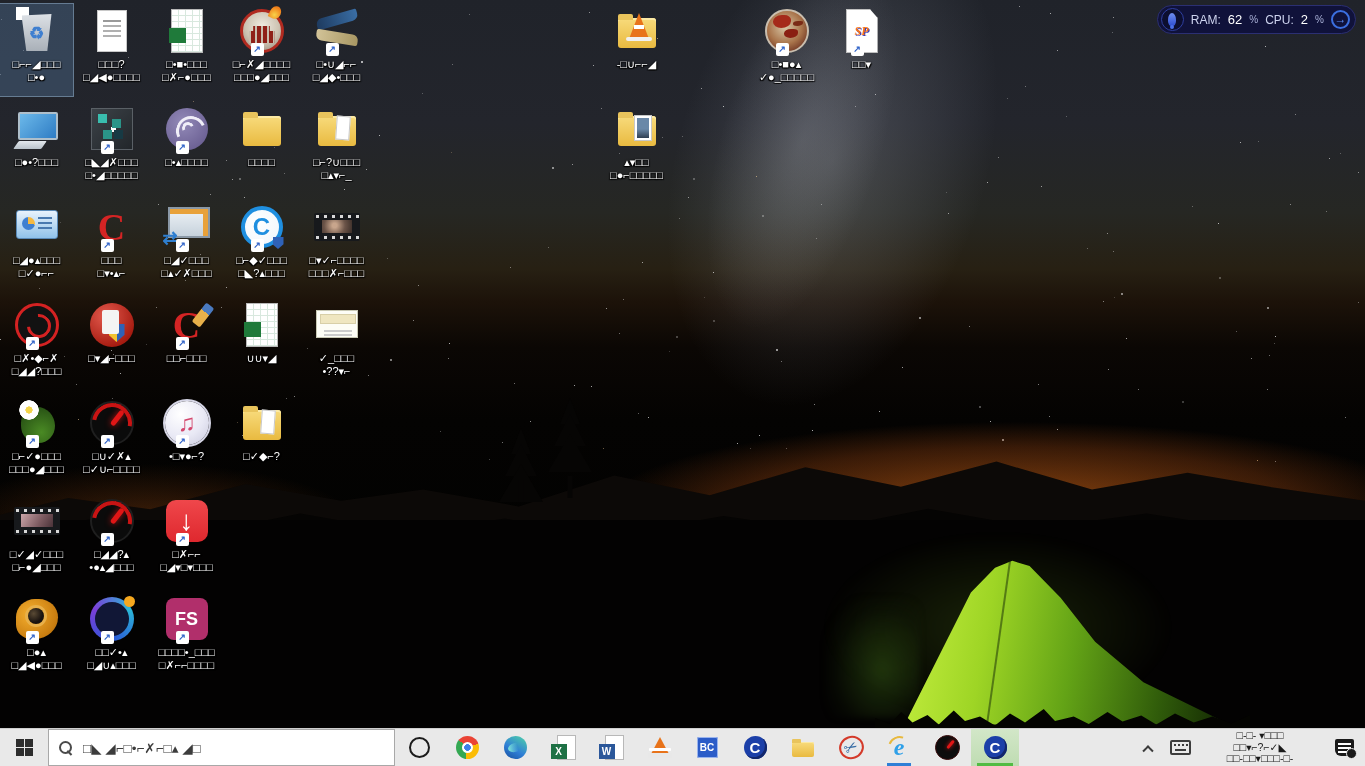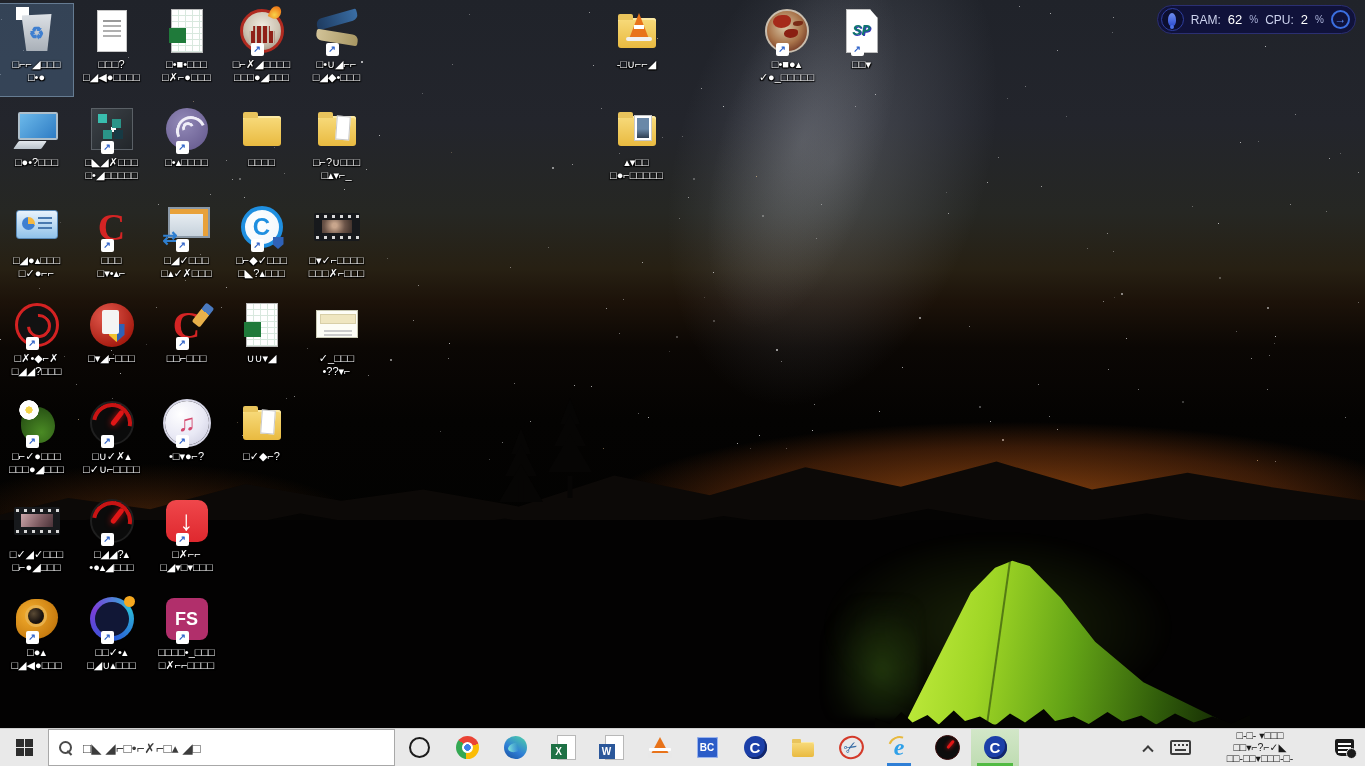--- a/index.html
+++ b/index.html
@@ -230,21 +230,21 @@
     box-shadow:0 12px 0 -4px #ccc, 0 16px 0 -4px #ccc; }
 
   .art-circlegame::before { content:""; position:absolute; inset:2px; border-radius:50%;
     background:radial-gradient(circle at 45% 40%,#d8c8a8,#a8734a 52%,#6b3020 85%);
     border:2px solid #c9beae; }
   .art-circlegame::after { content:""; position:absolute; left:10px; top:8px; width:18px; height:13px;
     background:#a52a1a; border-radius:55% 40% 60% 50%; box-shadow:9px 12px 0 -2px #8a1f12, 16px 2px 0 -4px #7a2a16; }
 
   .art-spdoc::before { content:""; position:absolute; inset:2px 8px; background:#fff; border:1px solid #c0c0c0;
     clip-path:polygon(0 0,76% 0,100% 20%,100% 100%,0 100%); }
-  .art-spdoc .g { color:#0f766e; font-size:15px; font-family:Liberation Mono, monospace; font-style:italic;
+  .art-spdoc .g { color:#f97316; font-size:12px; font-family:Liberation Serif, serif; font-style:italic;
     text-shadow:1px 1px 0 #3a3ab8; }
 
   
   #perf-widget { position:absolute; right:9px; top:5px; height:29px; display:flex; align-items:center;
     gap:7px; padding:0 5px 0 3px; background:#10123a; border:1px solid #2b2f72; border-radius:15px; }
   #perf-widget .rocket-circle { width:23px; height:23px; border-radius:50%; background:#0c0e30;
     border:1px solid #2f3fa0; display:flex; align-items:center; justify-content:center; }
   #perf-widget .rocket { width:8px; height:13px; background:linear-gradient(180deg,#6f8df0,#2f4fd0);
     border-radius:50% 50% 40% 40%; position:relative; }
   #perf-widget .rocket::after { content:""; position:absolute; left:2px; bottom:-3px; width:4px; height:4px;

